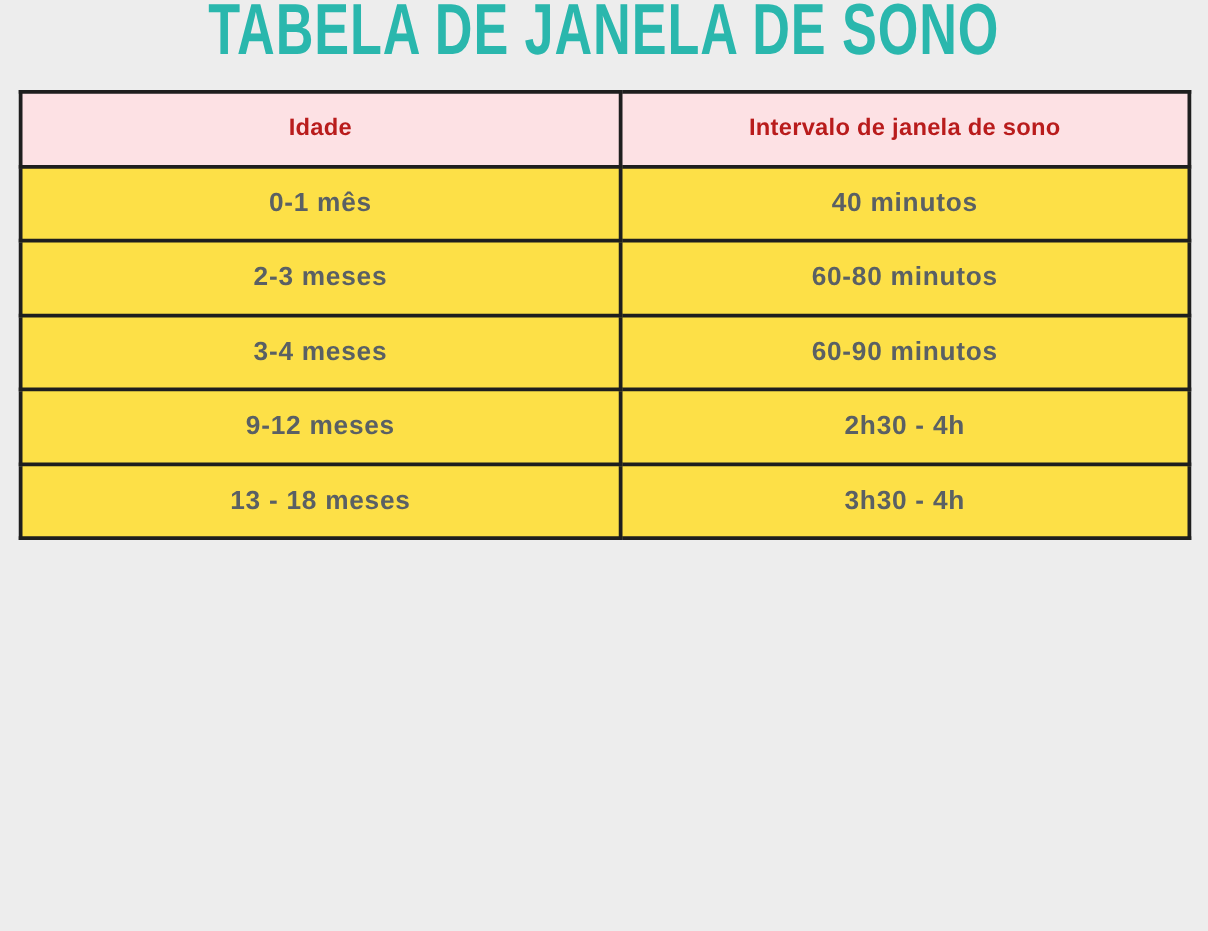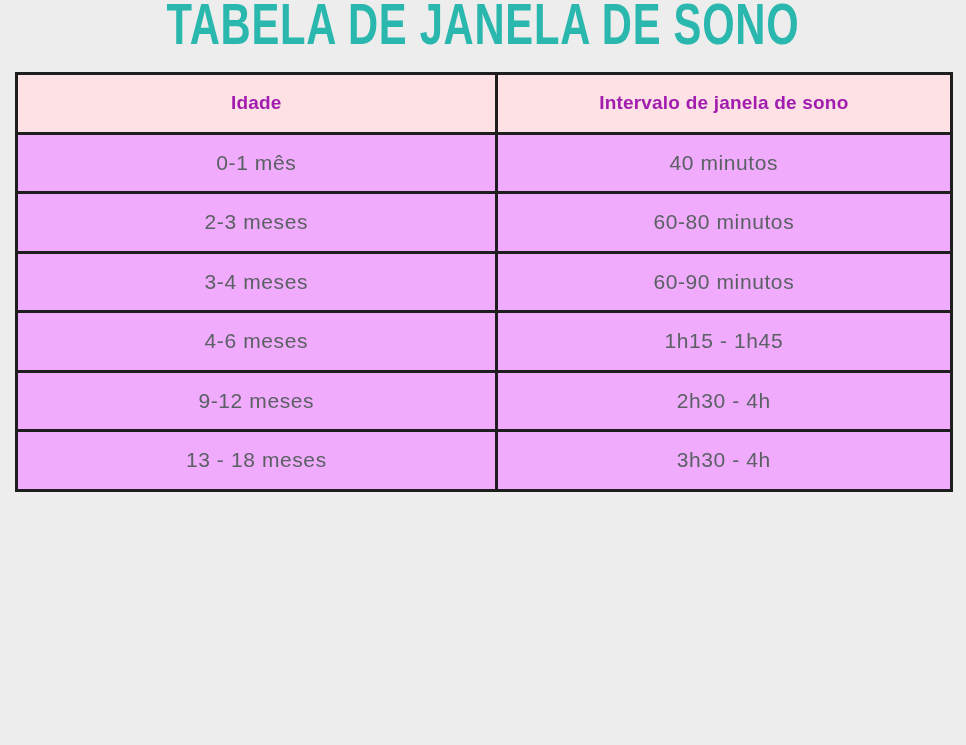--- a/index.html
+++ b/index.html
@@ -44,30 +44,30 @@
   .sleep-table th,
   .sleep-table td {
     border: 3px solid #1e1e1e;
     height: 56.5px;
     text-align: center;
     vertical-align: middle;
     padding: 0;
   }
   .sleep-table th {
     background: #fde1e4;
-    color: #a21caf;
+    color: #b91c1c;
     font-size: 19px;
     font-weight: 700;
     letter-spacing: 0.2px;
   }
   .sleep-table td {
-    background: #f0abfc;
+    background: #fde047;
     color: #5a6064;
     font-size: 21px;
-    font-weight: 400;
+    font-weight: 700;
     letter-spacing: 0.6px;
   }
 </style>
 </head>
 <body>
 
 <div class="page">
 
   <h1 class="title">TABELA DE JANELA DE SONO</h1>
 
@@ -89,24 +89,20 @@
       </tr>
       <tr>
         <td>2-3 meses</td>
         <td>60-80 minutos</td>
       </tr>
       <tr>
         <td>3-4 meses</td>
         <td>60-90 minutos</td>
       </tr>
       <tr>
-        <td>4-6 meses</td>
-        <td>1h15 - 1h45</td>
-      </tr>
-      <tr>
         <td>9-12 meses</td>
         <td>2h30 - 4h</td>
       </tr>
       <tr>
         <td>13 - 18 meses</td>
         <td>3h30 - 4h</td>
       </tr>
     </tbody>
   </table>
 

